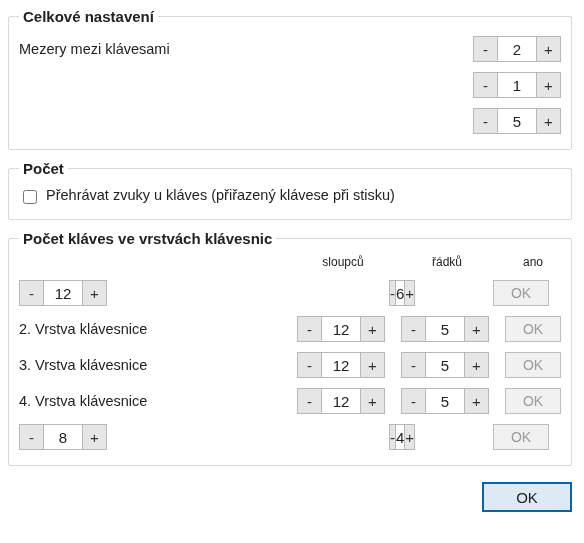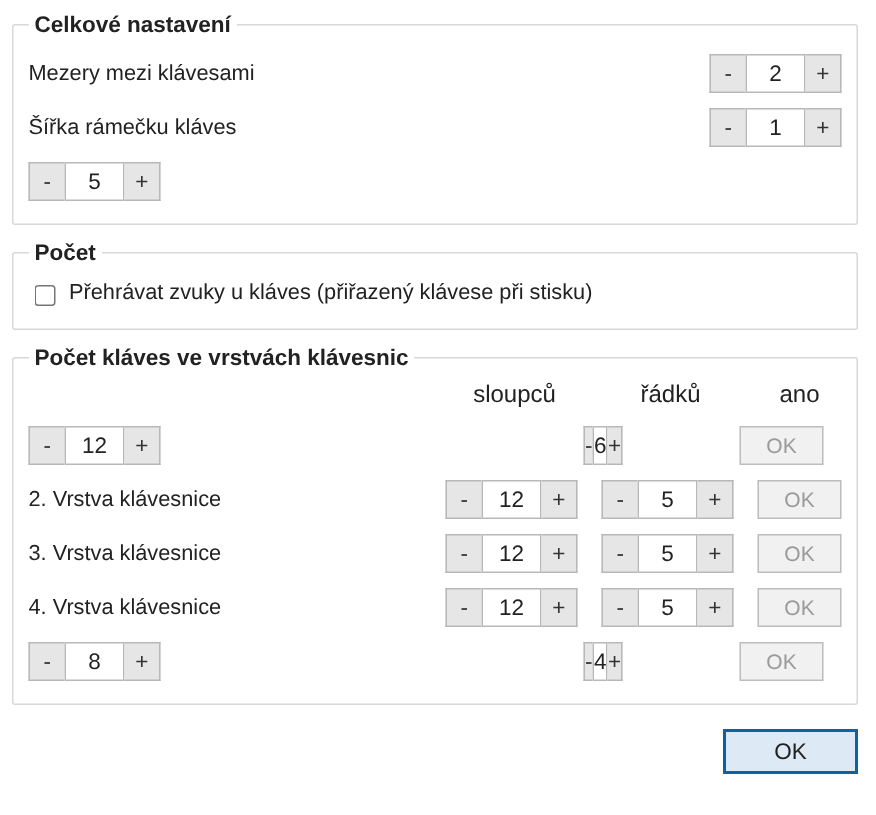--- a/index.html
+++ b/index.html
@@ -20,21 +20,21 @@
   }
   legend {
     padding: 0 4px;
     font-size: 15px;
     font-weight: 600;
     color: #222;
   }
   .row {
     display: flex;
     align-items: center;
-    justify-content: space-between;
+    justify-content: flex-end;
     padding: 5px 0;
   }
   .row-label {
     flex: 1 1 auto;
     white-space: nowrap;
   }
   .stepper {
     display: inline-flex;
     align-items: stretch;
     height: 26px;
@@ -74,21 +74,21 @@
     width: 14px; height: 14px;
   }
   .layer-header {
     display: grid;
     grid-template-columns: 1fr 92px 12px 92px 12px 56px;
     align-items: center;
     padding: 2px 0 6px 0;
   }
   .layer-header .col-h {
     text-align: center;
-    font-size: 16px;
+    font-size: 12px;
   }
   .layer-row {
     display: grid;
     grid-template-columns: 1fr 92px 12px 92px 12px 56px;
     align-items: center;
     padding: 5px 0;
   }
   .gap { width: 12px; }
   .ok-small {
     height: 26px;
@@ -123,21 +123,20 @@
   <div class="row">
     <span class="row-label">Mezery mezi klávesami</span>
     <span class="stepper">
       <button>-</button>
       <span class="val">2</span>
       <button>+</button>
     </span>
   </div>
 
   <div class="row">
-    <span class="row-label">Šířka rámečku kláves</span>
     <span class="stepper">
       <button>-</button>
       <span class="val">1</span>
       <button>+</button>
     </span>
   </div>
 
   <div class="row">
     <span class="stepper">
       <button>-</button>

